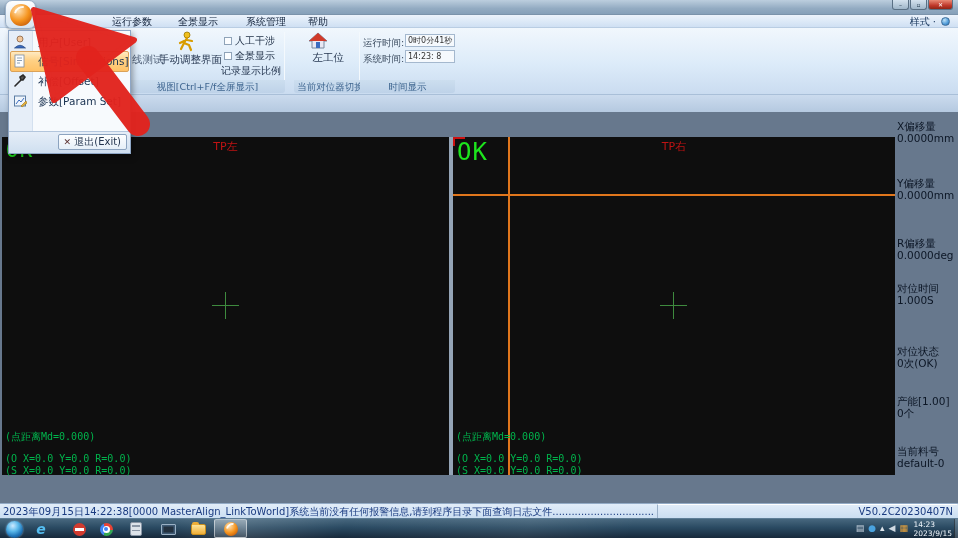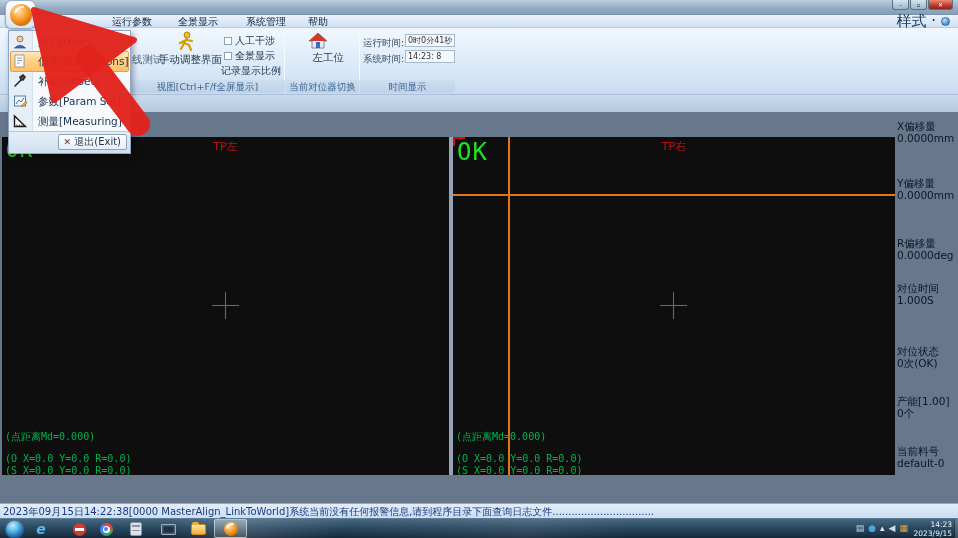--- a/index.html
+++ b/index.html
@@ -15,21 +15,21 @@
   .winbtns { position:absolute; right:5px; top:0; display:flex; }
   .wb { width:17px; height:10px; margin-left:1px; border:1px solid #5a7084; border-top:none;
     border-radius:0 0 3px 3px; background:linear-gradient(#d4e2ee,#9fb6c9); color:#243a4e;
     font-size:6px; line-height:9px; text-align:center; }
   .wb.close { width:25px; background:linear-gradient(#e98a75,#c0392b 60%,#8f2415); color:#fff; }
 
   
   .menubar { position:absolute; left:0; top:15px; width:958px; height:13px;
     background:linear-gradient(#ecf3fc,#cfe0f3); border-bottom:1px solid #b9cde3;padding-left:48px; }
   .menuitem { position:absolute; top:0; font-size:10px; color:#13233c; line-height:13px; }
-  .stylemenu { position:absolute; right:22px; top:0; font-size:15px; color:#1c3a60; line-height:13px; }
+  .stylemenu { position:absolute; right:22px; top:0; font-size:10px; color:#1c3a60; line-height:13px; }
   .helpdot { position:absolute; right:8px; top:2px; width:9px; height:9px; border-radius:50%;
     background:radial-gradient(circle at 35% 30%, #bfe2f7, #4e9ad8 60%, #2a6aa8); border:1px solid #3d6d9a; }
 
   
   .ribbon { position:absolute; left:0; top:28px; width:958px; height:67px;
     background:linear-gradient(#f1f7fd,#dcebf9 55%,#cadcf0); border-bottom:1px solid #a9bfd8; }
   .rtext { position:absolute; font-size:10.5px; color:#253650; white-space:nowrap; }
   .rsmall { position:absolute; font-size:9.5px; color:#3c4c60; white-space:nowrap; }
   .rfield { position:absolute; width:50px; height:13px; background:#f5f9fd; border:1px solid #a4b8ce;
     font-size:8px; color:#333; line-height:11px; padding-left:2px; white-space:nowrap; overflow:hidden; }
@@ -98,21 +98,21 @@
   .folder::before { content:""; position:absolute; left:0; top:-3px; width:7px; height:3px; background:#efae38; border-radius:2px 2px 0 0; }
   .activeapp { position:absolute; left:214px; top:0; width:33px; height:19px; border:1px solid rgba(255,255,255,.5);
     border-radius:2px; background:linear-gradient(rgba(255,255,255,.38),rgba(255,255,255,.10));
     display:flex; align-items:center; justify-content:center; }
   .swirl { width:14px; height:14px; border-radius:50%;
     background:radial-gradient(circle at 38% 30%, #ffe2b4, #f5941e 50%, #c65b07 85%); position:relative; }
   .swirl::after { content:""; position:absolute; left:2px; top:1px; width:9px; height:9px; border:2px solid transparent;
     border-top-color:rgba(255,255,255,.9); border-radius:50%; transform:rotate(-35deg); }
   .tray { position:absolute; right:50px; top:3px; display:flex; gap:4px; align-items:center; }
   .trayico { font-size:9px; line-height:12px; }
-  .clock { position:absolute; right:6px; top:1px; text-align:right; font-size:7.5px; color:#eef4fa; line-height:9px; }
+  .clock { position:absolute; right:6px; top:1px; text-align:left; font-size:7.5px; color:#eef4fa; line-height:9px; }
   .showdesk { position:absolute; right:0; top:0; width:4px; height:20px; background:rgba(255,255,255,.18); border-left:1px solid rgba(0,0,0,.45); }
 
   
   .appmenu { position:absolute; left:8px; top:30px; width:123px; height:124px; background:#f7fafd;
     border:1px solid #8ea6c5; box-shadow:2px 3px 6px rgba(0,0,0,.35); z-index:50; }
   .gutter { position:absolute; left:0; top:0; width:24px; height:100px; background:#e6eef8; border-right:1px solid #d3e0ef; }
   .mitem { position:absolute; left:0; width:121px; height:20px; }
   .mitem .mico { position:absolute; left:4px; top:3px; width:14px; height:14px; }
   .mitem .mlabel { position:absolute; left:29px; top:4px; font-size:10.5px; color:#18304f; white-space:nowrap; }
   .mitem.hl::before { content:""; position:absolute; left:1px; right:1px; top:0; height:19px;
@@ -180,21 +180,21 @@
     </svg>
     <span class="rtext" style="left:300px; top:23px; width:44px; text-align:right;">左工位</span>
     <div class="rsep" style="left:359px;"></div>
 
     <span class="rsmall" style="left:363px; top:9px;">运行时间:</span>
     <div class="rfield" style="left:405px; top:6px;">0时0分41秒</div>
     <span class="rsmall" style="left:363px; top:25px;">系统时间:</span>
     <div class="rfield" style="left:405px; top:22px;">14:23: 8</div>
 
     <div class="grouplabel" style="left:130px; width:155px;">视图[Ctrl+F/f全屏显示]</div>
-    <div class="grouplabel" style="left:286px; width:73px;">当前对位器切换</div>
+    <div class="grouplabel" style="left:294px; width:73px;">当前对位器切换</div>
     <div class="grouplabel" style="left:360px; width:95px;">时间显示</div>
   </div>
 
   <div class="strip"></div>
 
   <div class="client">
 
     <div class="panel panel-left">
       <span class="okbig">OK</span>
       <span class="ptitle">TP左</span>
@@ -247,20 +247,21 @@
       </div>
       <div class="metric" style="top:333px;">
         <div>当前料号</div>
         <div class="mval">default-0</div>
       </div>
     </div>
   </div>
 
   <div class="statusbar">
     <span class="statmsg">2023年09月15日14:22:38[0000 MasterAlign_LinkToWorld]系统当前没有任何报警信息,请到程序目录下面查询日志文件...........................................</span>
+    <div class="verbox">V50.2C20230407N</div>
   </div>
 
   <div class="taskbar">
     <div class="tbi" style="left:3px;">
         <span class="orb"></span>
       </div>
     <div class="tbi" style="left:30px;">
         <span class="ie-e">e</span>
       </div>
     <div class="tbi" style="left:68px;">
@@ -328,27 +329,20 @@
 
     <div class="mitem" style="top:60px;">
       <svg class="mico" viewBox="0 0 14 14">
         <rect x="1.5" y="2" width="11" height="10" fill="#eef4fb" stroke="#5b7ca3" stroke-width="1"></rect>
         <path d="M3 10 L6 6 L8 8 L11 4" stroke="#3a6bbf" stroke-width="1" fill="none"></path>
         <path d="M8 12 L13 7 L14 9 L9 13 Z" fill="#e8b23c" stroke="#9c7414" stroke-width="0.6"></path>
       </svg>
       <span class="mlabel">参数[Param Set]</span>
     </div>
 
-    <div class="mitem" style="top:80px;">
-      <svg class="mico" viewBox="0 0 14 14">
-        <path d="M1.5 12.5 L12.5 12.5 L1.5 2 Z" fill="#fdfdfd" stroke="#1c1c1c" stroke-width="1.4"></path>
-        <path d="M4 12.5 L4 10.5 M6.5 12.5 L6.5 10.5 M9 12.5 L9 10.5" stroke="#1c1c1c" stroke-width="0.8"></path>
-      </svg>
-      <span class="mlabel">测量[Measuring]</span>
-    </div>
 
     <div class="mbottom">
       <span class="exitbtn"><span class="xg">✕</span> <span>退出(Exit)</span></span>
     </div>
   </div>
 
   <div class="apporb">
     <span class="swirl"></span>
   </div>
 

